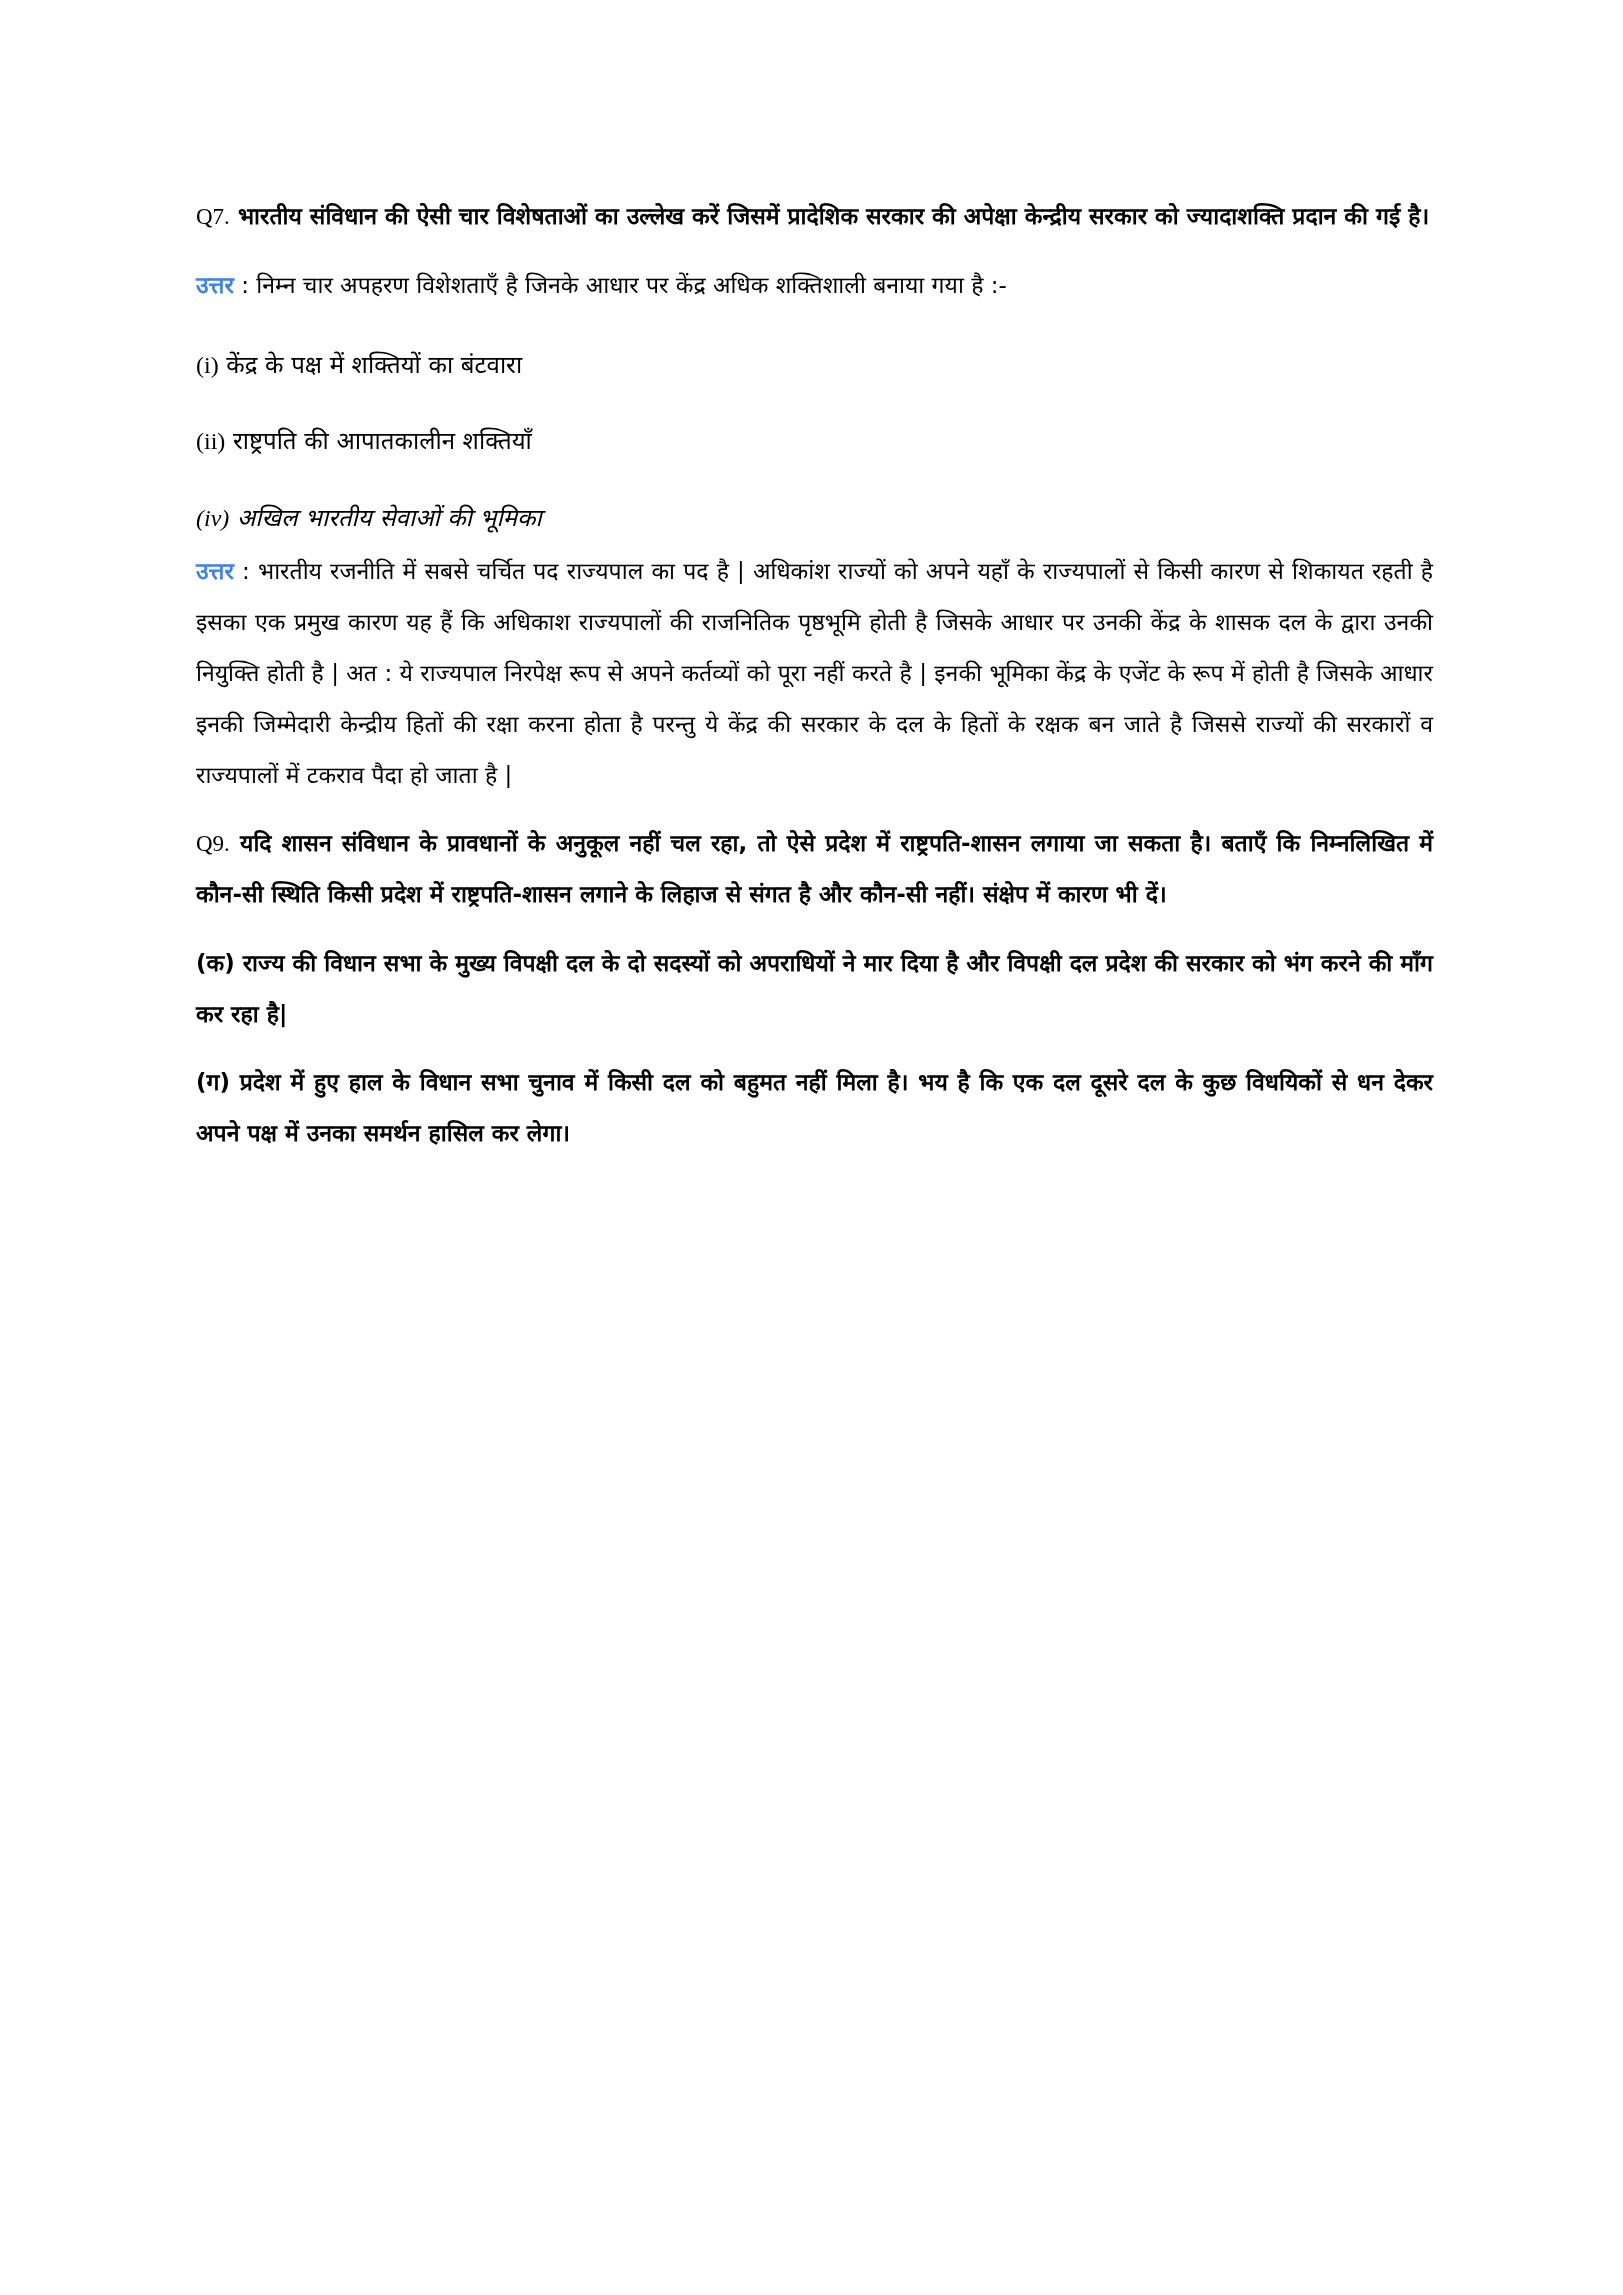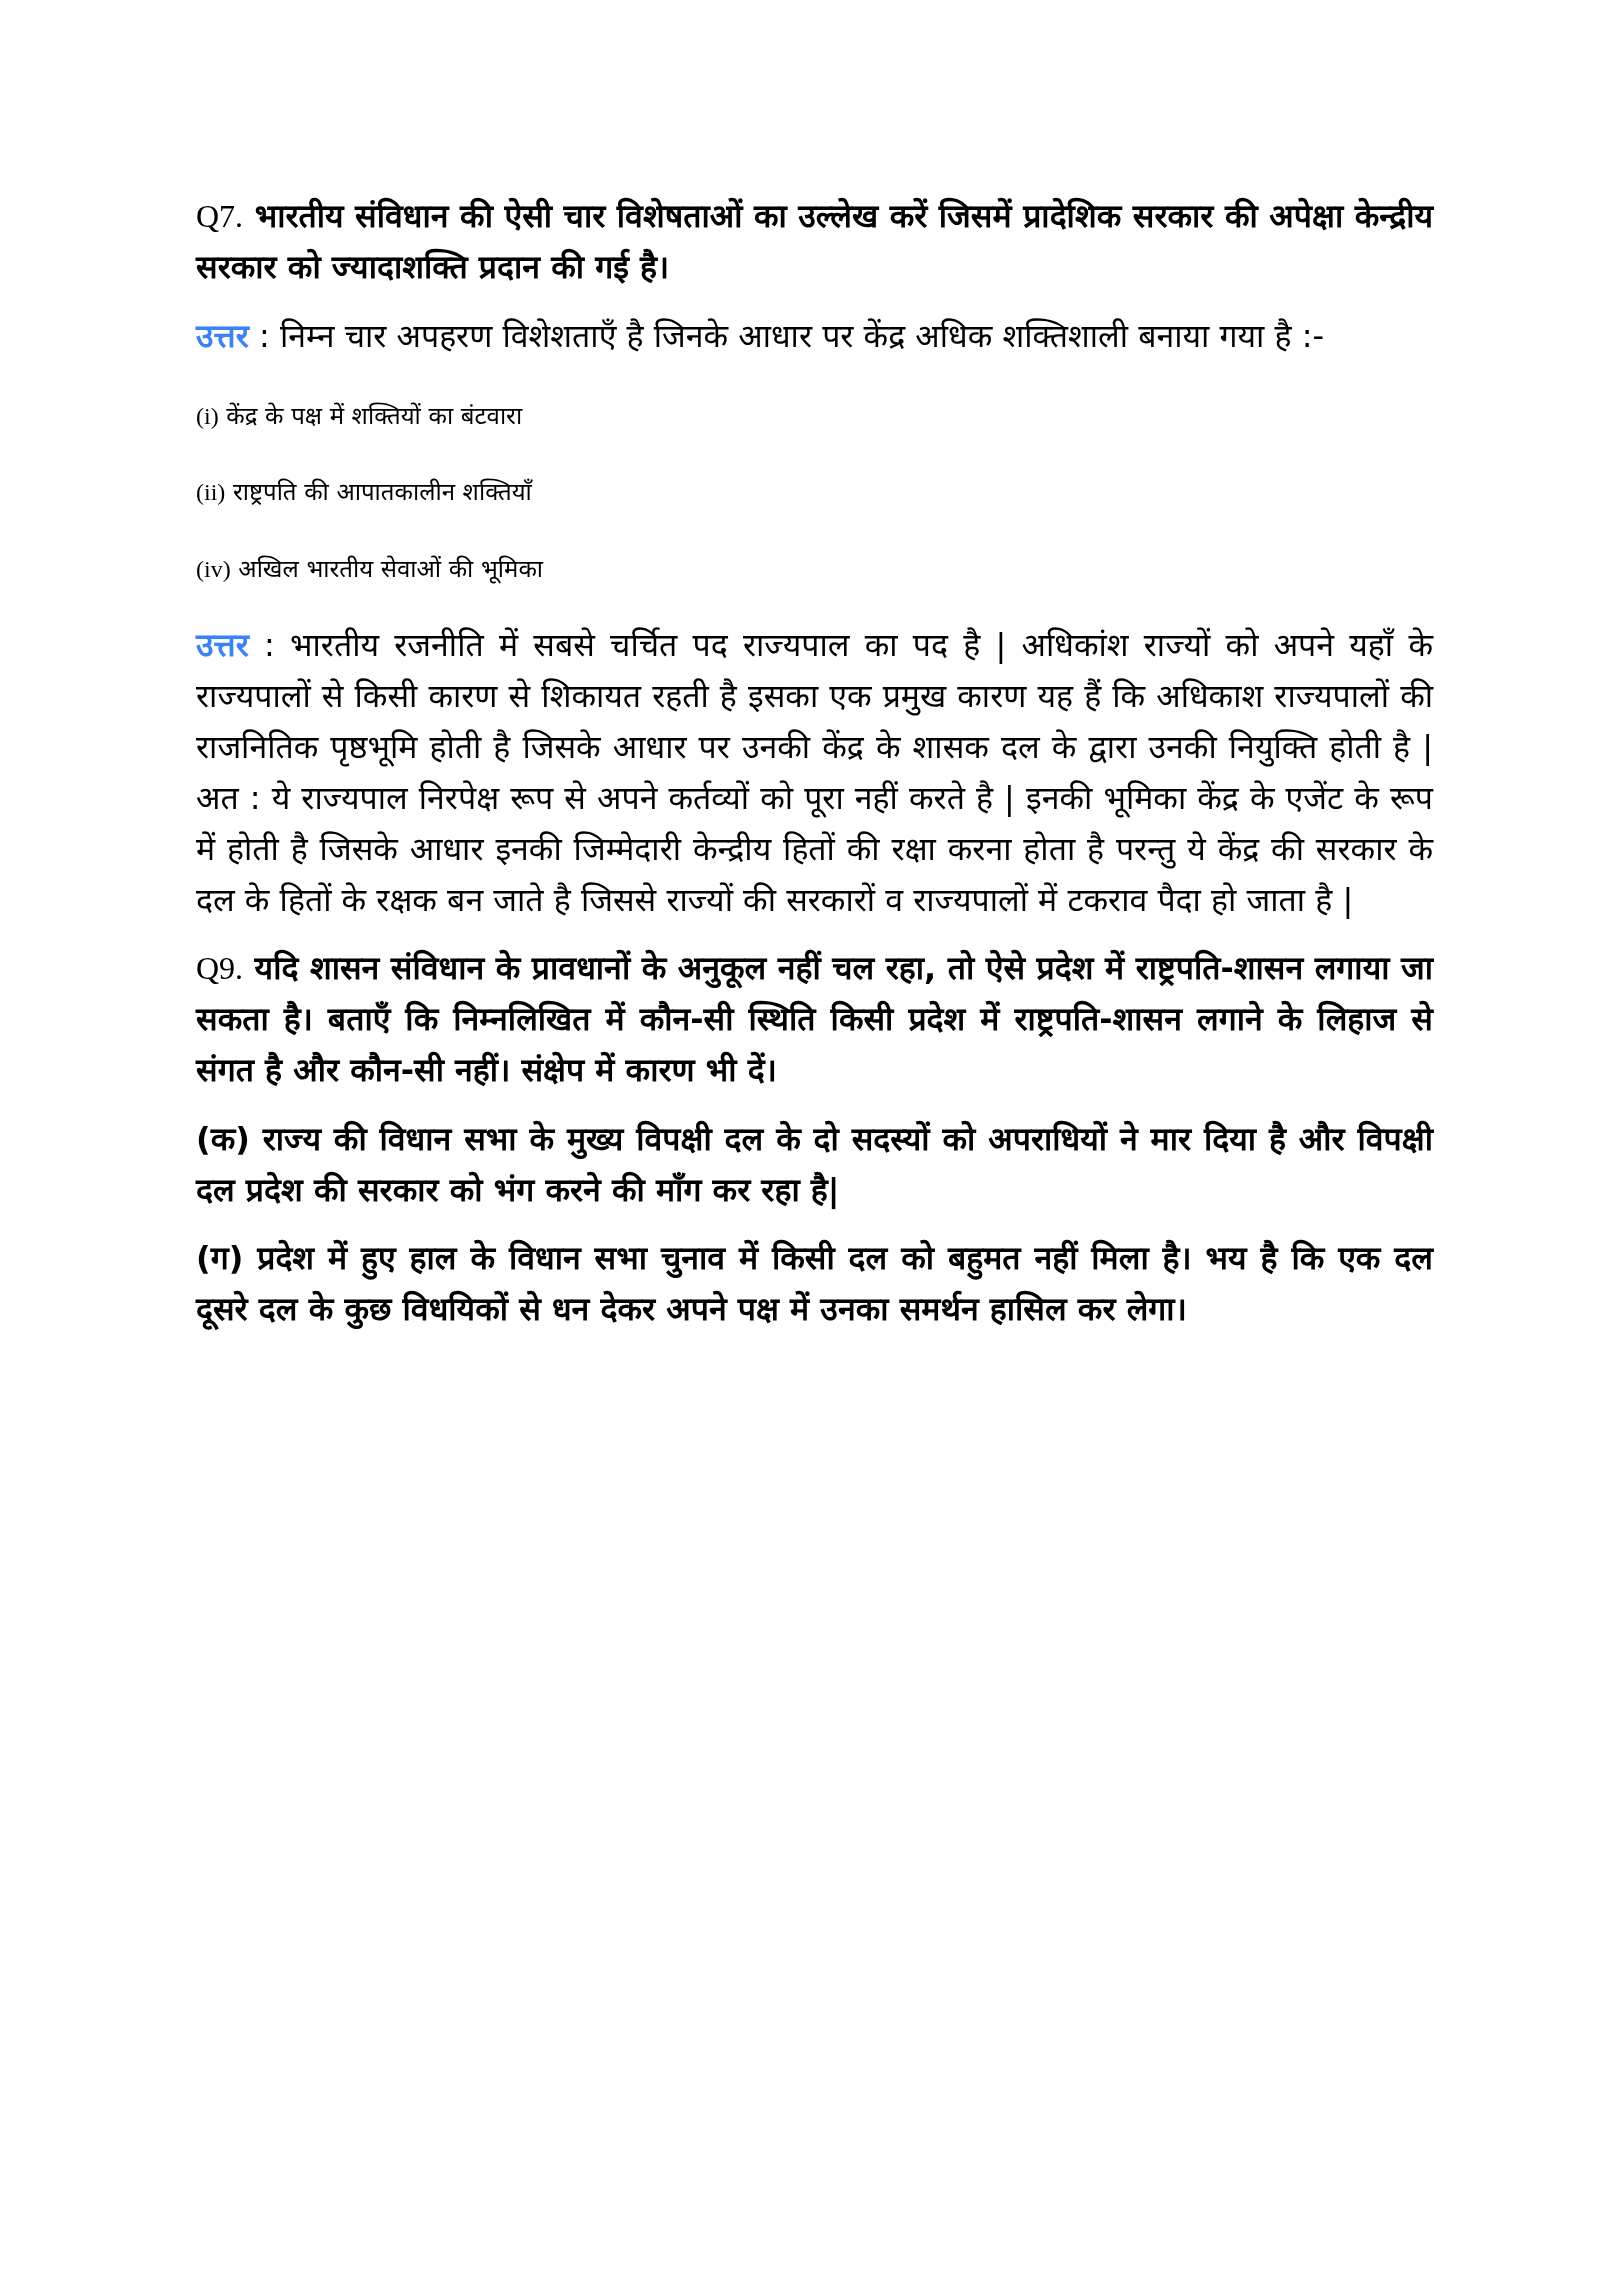--- a/index.html
+++ b/index.html
@@ -11,21 +11,21 @@
     font-family: "DejaVu Sans", "Liberation Sans", sans-serif;
     color: #000000;
   }
   .page {
     position: absolute;
     left: 196px;
     top: 191px;
     width: 1237px;
   }
   .para {
-    font-size: 32px;
+    font-size: 23px;
     line-height: 51px;
     text-align: justify;
     margin: 0 0 17.6px 0;
   }
   .question { font-weight: bold; }
   .answer { font-weight: normal; }
   .ans-label { color: #3b82f6; font-weight: bold; }
   .qnum { font-family: "Liberation Serif", serif; font-weight: normal; }
   .list-item {
     font-size: 24px;
@@ -48,21 +48,21 @@
     <span class="ans-label">उत्तर</span><span> : निम्न चार अपहरण विशेशताएँ है जिनके आधार पर केंद्र अधिक शक्तिशाली बनाया गया है :-</span>
   </p>
   <div class="list-item">
     <span class="roman">(i)</span>
     <span>केंद्र के पक्ष में शक्तियों का बंटवारा</span>
   </div>
   <div class="list-item">
     <span class="roman">(ii)</span>
     <span>राष्ट्रपति की आपातकालीन शक्तियाँ</span>
   </div>
-  <div class="list-item" style="margin-bottom:25px;">
+  <div class="list-item" style="margin-bottom:2px;font-style:italic;">
     <span class="roman">(iv)</span>
     <span>अखिल भारतीय सेवाओं की भूमिका</span>
   </div>
 
   <p class="para answer">
     <span class="ans-label">उत्तर</span><span> : भारतीय रजनीति में सबसे चर्चित पद राज्यपाल का पद है | अधिकांश राज्यों को अपने यहाँ के राज्यपालों से किसी कारण से शिकायत रहती है इसका एक प्रमुख कारण यह हैं कि अधिकाश राज्यपालों की राजनितिक पृष्ठभूमि होती है जिसके आधार पर उनकी केंद्र के शासक दल के द्वारा उनकी नियुक्ति होती है | अत : ये राज्यपाल निरपेक्ष रूप से अपने कर्तव्यों को पूरा नहीं करते है | इनकी भूमिका केंद्र के एजेंट के रूप में होती है जिसके आधार इनकी जिम्मेदारी केन्द्रीय हितों की रक्षा करना होता है परन्तु ये केंद्र की सरकार के दल के हितों के रक्षक बन जाते है जिससे राज्यों की सरकारों व राज्यपालों में टकराव पैदा हो जाता है |</span>
   </p>
 
   <p class="para question">
     <span class="qnum">Q9.</span>

